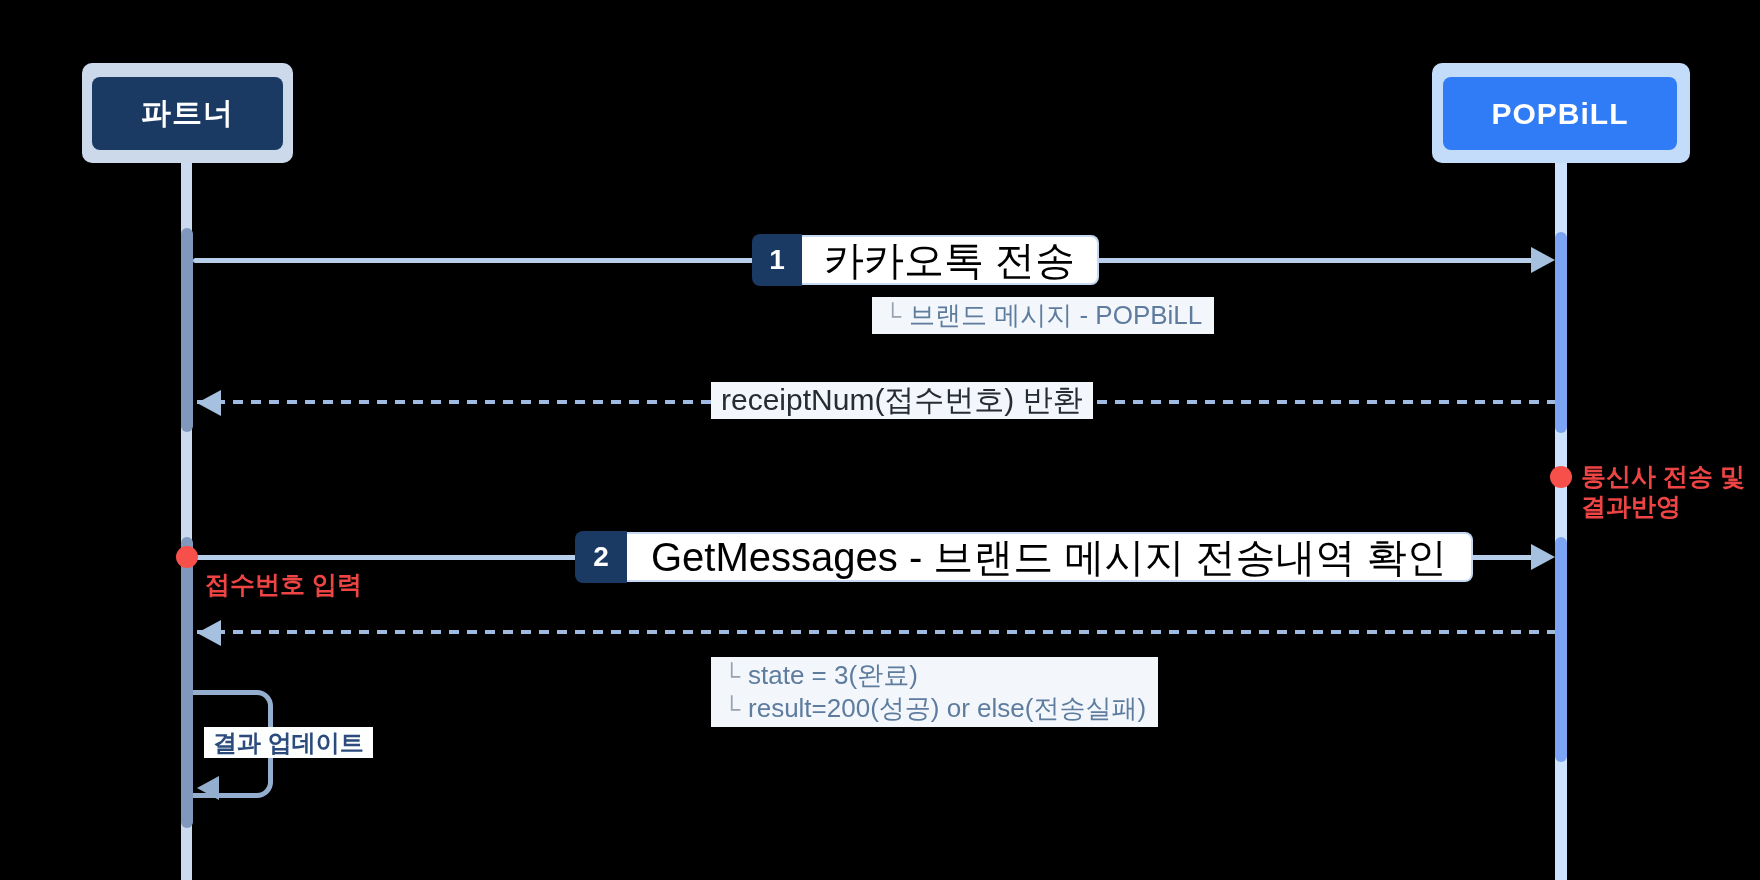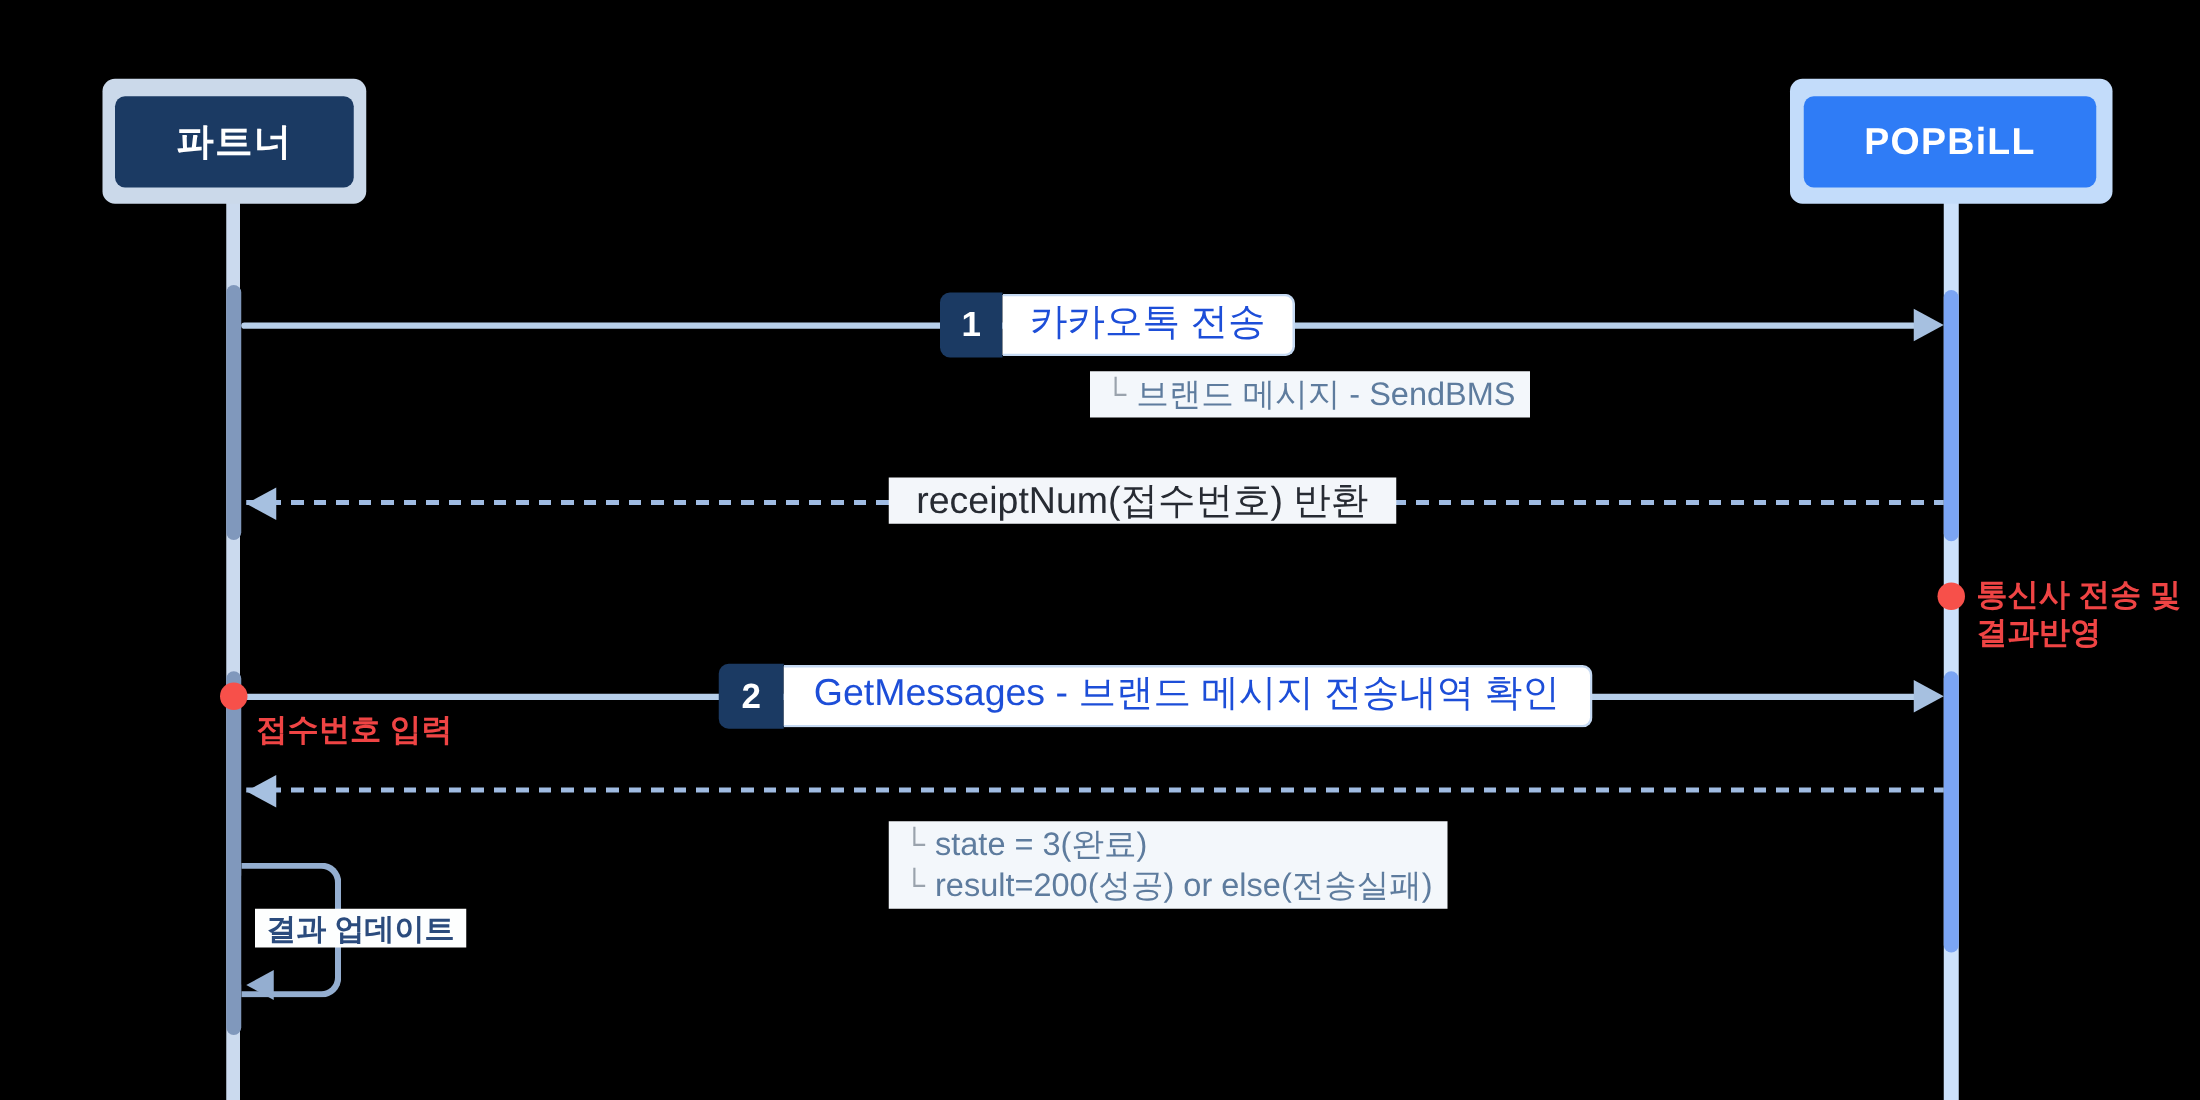--- a/index.html
+++ b/index.html
@@ -25,26 +25,26 @@
   .head-right{position:absolute;width:0;height:0;border-top:13px solid transparent;
     border-bottom:13px solid transparent;border-left:24px solid #A6C0E0;}
   .head-left{position:absolute;width:0;height:0;border-top:13px solid transparent;
     border-bottom:13px solid transparent;border-right:24px solid #A6C0E0;}
 
   
   .step{position:absolute;display:flex;align-items:center;height:52px;}
   .step-badge{width:50px;height:52px;background:#1B3A63;border-radius:8px 0 0 8px;
     display:flex;align-items:center;justify-content:center;color:#fff;font-size:28px;font-weight:700;}
   .step-label{height:46px;background:#ffffff;border:2px solid #C5D9F2;border-left:none;
-    border-radius:0 8px 8px 0;display:flex;padding:0 22px;
-    font-size:30px;color:#1d4ed8;white-space:nowrap;}
+    border-radius:0 8px 8px 0;display:flex;align-items:center;padding:0 22px;
+    font-size:40px;color:#000000;white-space:nowrap;}
 
   
   .return-label{position:absolute;height:37px;background:#F3F6FA;display:flex;align-items:center;
-    padding:0 22px;font-size:30px;color:#272B33;white-space:nowrap;}
+    padding:0 10px;font-size:30px;color:#272B33;white-space:nowrap;}
 
   
   .subnote{position:absolute;background:#F3F7FB;color:#5E7C9E;font-size:26px;
     display:flex;flex-direction:column;justify-content:center;padding:2px 12px;white-space:nowrap;}
   .subnote .row{display:flex;align-items:center;line-height:33px;}
   .subnote .corner{color:#9AA3AD;margin-right:8px;font-size:24px;}
 
   
   .navy-note{position:absolute;color:#ef4444;font-size:25px;font-weight:600;
     line-height:30px;white-space:nowrap;}
@@ -93,21 +93,21 @@
       <span>1</span>
     </div>
     <div class="step-label">
       <span>카카오톡 전송</span>
     </div>
   </div>
 
   <div class="subnote" style="left:872px;top:297px;height:33px;">
     <div class="row">
       <span class="corner">└</span>
-      <span>브랜드 메시지 - SendBMS</span>
+      <span>브랜드 메시지 - POPBiLL</span>
     </div>
   </div>
 
   <div class="dashed-line" style="left:197px;top:400px;width:1358px;"></div>
   <div class="head-left" style="left:197px;top:390px;"></div>
   <div class="return-label" style="left:711px;top:382px;">
     <span>receiptNum(접수번호) 반환</span>
   </div>
 
   <div class="event-dot" style="left:1550px;top:466px;"></div>

